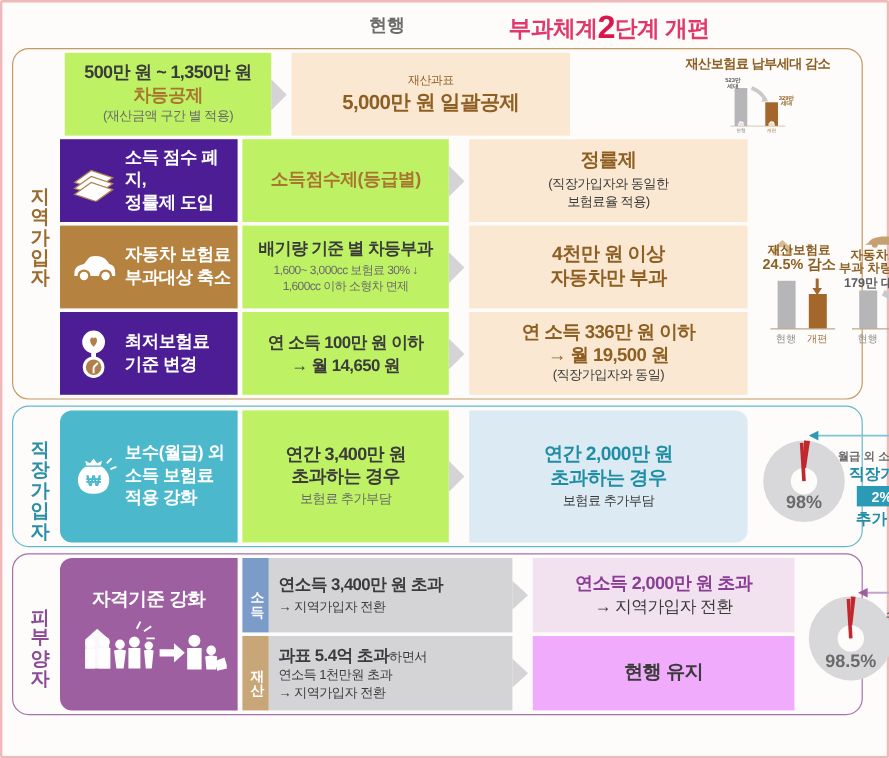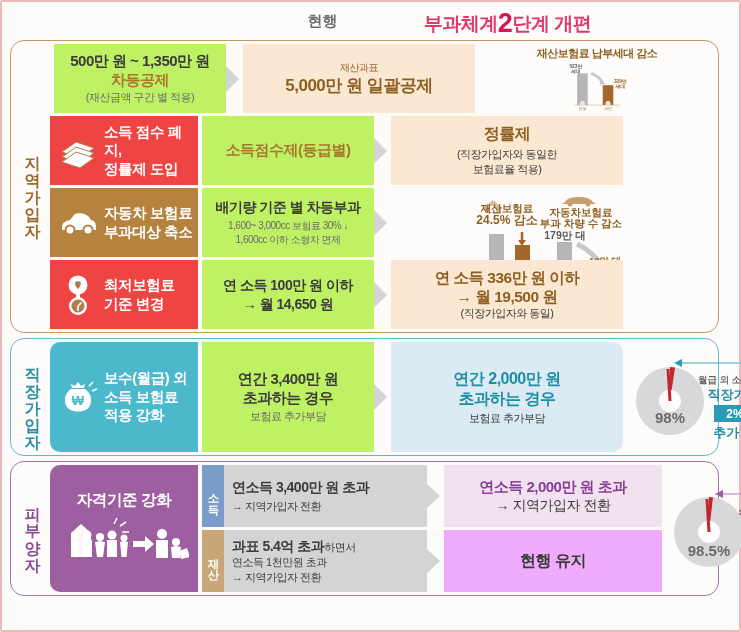--- a/index.html
+++ b/index.html
@@ -95,21 +95,21 @@
   .l4 { font-size: 10px; letter-spacing: -0.5px; line-height: 1.4; }
   .dark { color: #3b3b3b; }
   .grey { color: #6a6a6a; }
   .brn  { color: #a9762f; }
   .brn-d{ color: #8e5f22; }
   .tl   { color: #1f8ea4; }
   .pl   { color: #8a3f96; }
 
   
   .g-local .cat { background: #b5823f; }
-  .g-local .cat.alt { background: #ef4444; }
+  .g-local .cat.alt { background: #4c1d95; }
   .g-local .new { background: #fbe8d2; }
   .g-work  .cat { background: #4bb8cc; border-radius: 10px 0 0 10px; }
   .g-work  .new { background: #dceaf4; border-radius: 0 10px 10px 0; }
 
   
   svg { display: block; }
 
   
   .dep-cat { flex: 0 0 148px; background: #9d5fa0; border-radius: 10px 0 0 10px;
              display:flex; flex-direction:column; align-items:center; justify-content:center; color:#fff; }
@@ -227,20 +227,24 @@
           </span>
           <span class="cat-text">
             <span>자동차 보험료</span><br>
             <span>부과대상 축소</span>
           </span>
         </div>
         <div class="cur">
           <div class="l2"><span class="dark">배기량 기준 별 차등부과</span></div>
           <div class="l4 grey" style="margin-top:2px">1,600~ 3,000cc 보험료 30% ↓</div>
           <div class="l4 grey">1,600cc 이하 소형차 면제</div>
+        </div>
+        <div class="new">
+          <div class="l1 brn-d" style="font-size:16px">4천만 원 이상</div>
+          <div class="l1 brn-d" style="font-size:16px">자동차만 부과</div>
         </div>
         <div class="viz" style="align-items:flex-start">
           <svg width="155" height="108" viewBox="0 0 155 108">
             <path d="M24 12 L16 19 L16 25 L32 25 L32 19 Z" fill="#d7bb95"></path>
             <rect x="21" y="18" width="6" height="6" fill="#fff"></rect>
             <text x="38" y="24" font-size="10.5" font-weight="bold" fill="#8e5f22" text-anchor="middle" font-family="Liberation Sans">재산보험료</text>
             <text x="38" y="36" font-size="12" font-weight="bold" fill="#8e5f22" text-anchor="middle" font-family="Liberation Sans">24.5% 감소</text>
             <rect x="20" y="46" width="15" height="40" fill="#b6b6b8"></rect>
             <rect x="46" y="57" width="15" height="29" fill="#a3662b"></rect>
             <line x1="53" y1="44" x2="53" y2="54" stroke="#a3662b" stroke-width="2.5"></line>

